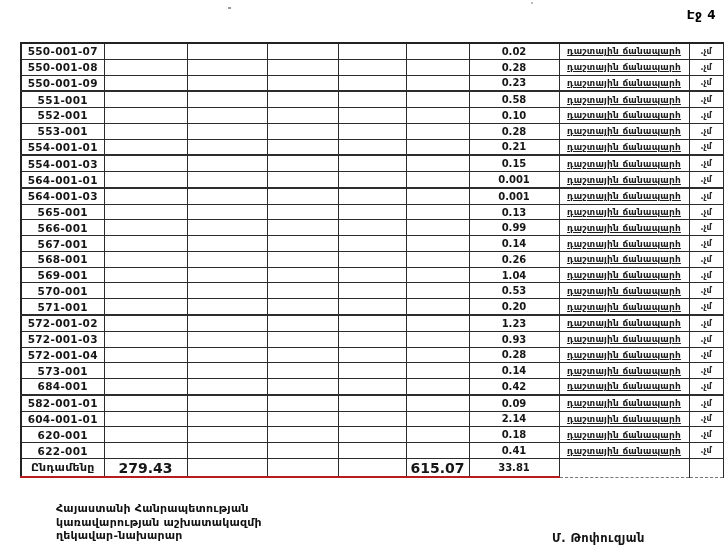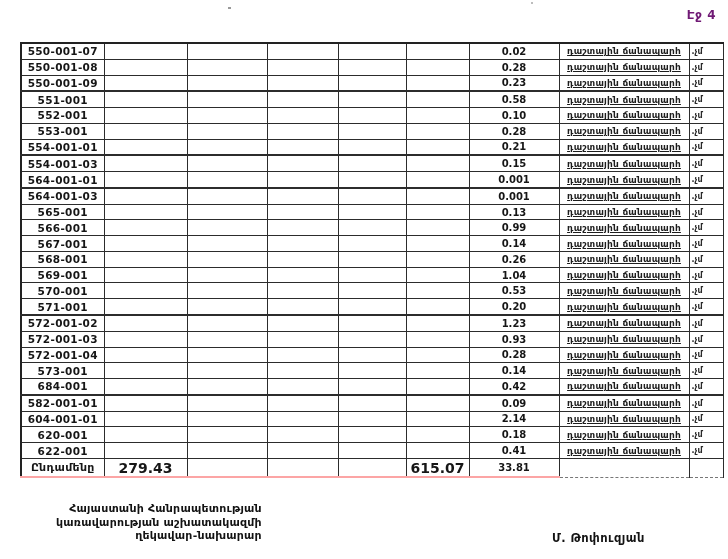--- a/index.html
+++ b/index.html
@@ -4,57 +4,57 @@
 <style>
   html,body{margin:0;padding:0;}
   body{
     width:728px;height:559px;position:relative;overflow:hidden;
     background:#ffffff;color:#161616;
     font-family:"DejaVu Sans",sans-serif;
     -webkit-font-smoothing:none;
   }
   .page-number{
     position:absolute;top:8px;right:12px;
-    font-size:12px;font-weight:bold;letter-spacing:.5px;color:#701a75;
+    font-size:12px;font-weight:bold;letter-spacing:.5px;color:#000000;
   }
   .speck{position:absolute;left:228px;top:7px;width:3px;height:2px;background:#9a9a9a;}
   .speck2{position:absolute;left:531px;top:2px;width:2px;height:2px;background:#bdbdbd;}
 
   table.roads{
     position:absolute;left:20px;top:42px;
     border-collapse:collapse;table-layout:fixed;
     width:702px;height:436px;
     border-top:2px solid #222;border-left:2px solid #222;
   }
   table.roads td{
     border:1px solid #2c2c2c;
     padding:0 2px;overflow:hidden;white-space:nowrap;
     height:14px;vertical-align:middle;
   }
   td.c0{font-size:10.5px;font-weight:bold;text-align:center;letter-spacing:.3px;}
   td.c6{font-size:10px;font-weight:bold;text-align:center;}
   td.c7{font-size:9px;font-weight:bold;text-align:center;
         text-decoration:underline;letter-spacing:.2px;color:#1d1d1d;}
-  td.c8{font-size:8px;font-weight:bold;color:#2a2a2a;border-right:1px solid #999;margin-top:23px;}
+  td.c8{font-size:8px;font-weight:bold;text-align:center;color:#2a2a2a;border-right:1px solid #999;margin-top:23px;}
   
   tbody.data tr:nth-child(3) td,
   tbody.data tr:nth-child(7) td,
   tbody.data tr:nth-child(9) td,
   tbody.data tr:nth-child(17) td,
   tbody.data tr:nth-child(22) td{border-bottom-width:2px;}
   tbody.data tr:nth-child(27) td{border-bottom:2px solid #1c1c1c;}
-  tbody.totals td{border-bottom:2px solid #fca5a5;}
+  tbody.totals td{border-bottom:2px solid #b91c1c;}
   tbody.totals td.c0{font-size:11px;}
   tbody.totals td.c1,tbody.totals td.c5{font-size:14px;font-weight:bold;text-align:center;}
   tbody.totals td.c7,tbody.totals td.c8{border-bottom:1px dashed #777;}
 
   .footer-org{
     position:absolute;left:56px;top:502px;
     font-size:11px;font-weight:bold;line-height:13.5px;
-    color:#131313;letter-spacing:.2px;text-align:right;
+    color:#131313;letter-spacing:.2px;
   }
   .signature{
     position:absolute;left:552px;top:531px;
     font-size:11.5px;font-weight:bold;letter-spacing:.4px;color:#131313;text-align:center;
   }
 </style>
 </head>
 <body>
 
 <div class="page-number">Էջ 4</div>

